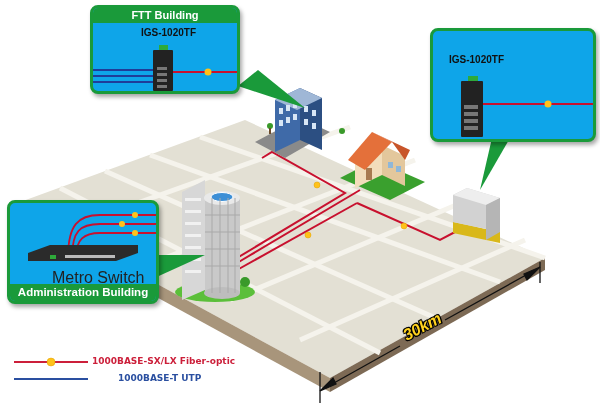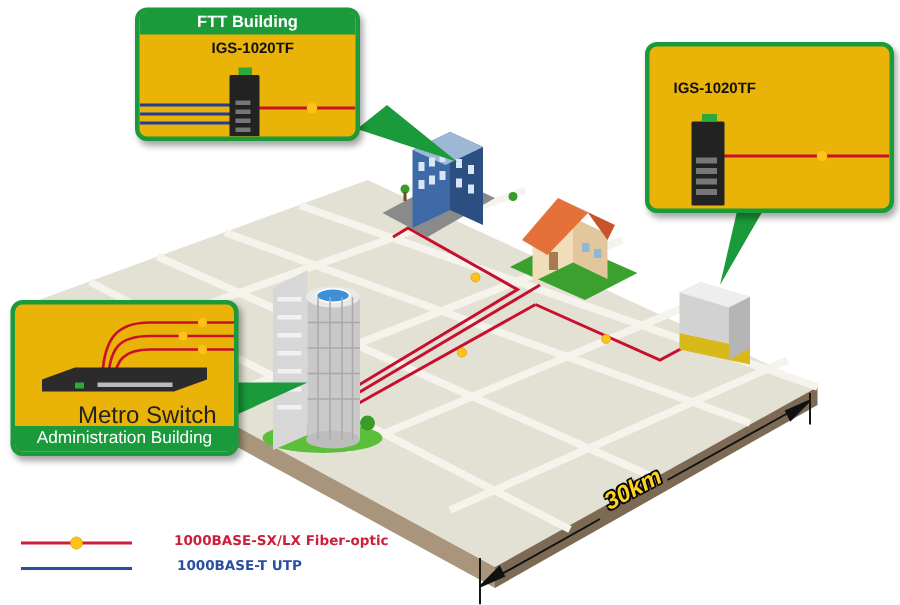--- a/index.html
+++ b/index.html
@@ -1,20 +1,20 @@
 <!DOCTYPE html>
 <html><head>
 <meta charset="utf-8">
 <style>
   html,body{margin:0;padding:0;background:#fff;}
   body{width:600px;height:403px;position:relative;overflow:hidden;font-family:"Liberation Sans",sans-serif;}
   #scene{position:absolute;left:0;top:0;width:600px;height:403px;}
-  .callout{position:absolute;background:#eab308;border:3px solid #1a9a3a;border-radius:8px;box-shadow:2px 3px 4px rgba(0,0,0,.35);overflow:hidden;}
+  .callout{position:absolute;background:#0ea5e9;border:3px solid #1a9a3a;border-radius:8px;box-shadow:2px 3px 4px rgba(0,0,0,.35);overflow:hidden;}
   .callout-head{background:#1a9a3a;color:#fff;font-weight:bold;font-size:11px;text-align:center;height:15px;line-height:14px;}
-  .callout-foot{position:absolute;left:0;right:0;bottom:0;background:#1a9a3a;color:#fff;font-weight:normal;font-size:11.5px;text-align:center;height:17px;line-height:17px;}
+  .callout-foot{position:absolute;left:0;right:0;bottom:0;background:#1a9a3a;color:#fff;font-weight:bold;font-size:11.5px;text-align:center;height:17px;line-height:17px;}
   .model{position:absolute;font-weight:bold;font-size:10px;color:#111;}
   .sublabel{position:absolute;font-size:16px;color:#222;}
   .legend-text{position:absolute;font-family:"DejaVu Sans",sans-serif;font-weight:bold;font-size:9px;}
   .dist{position:absolute;font-weight:bold;font-style:italic;font-size:16px;color:#ffd21e;
         text-shadow:-1px -1px 0 #000,1px -1px 0 #000,-1px 1px 0 #000,1px 1px 0 #000,0 0 2px #000;
         transform:rotate(-28deg);}
 </style>
 </head>
 <body>
 
@@ -191,14 +191,14 @@
     <polygon points="18,50 40,42 128,42 128,50 106,58 18,58" fill="#2b2b2b"></polygon>
     <rect x="55" y="52" width="50" height="3" fill="#bbb"></rect>
     <rect x="40" y="52" width="6" height="4" fill="#2eaa3a"></rect>
   </svg>
   <div class="sublabel" style="left:42px;top:66px;">Metro Switch</div>
   <div class="callout-foot">Administration Building</div>
 </div>
 
 <div class="dist" style="left:402px;top:318px;">30km</div>
 
-<div class="legend-text" style="left:116px;top:356px;color:#cc1f3a;">1000BASE-SX/LX Fiber-optic</div>
+<div class="legend-text" style="left:92px;top:356px;color:#cc1f3a;">1000BASE-SX/LX Fiber-optic</div>
 <div class="legend-text" style="left:118px;top:373px;color:#2a4fa0;">1000BASE-T UTP</div>
 
 </body></html>

